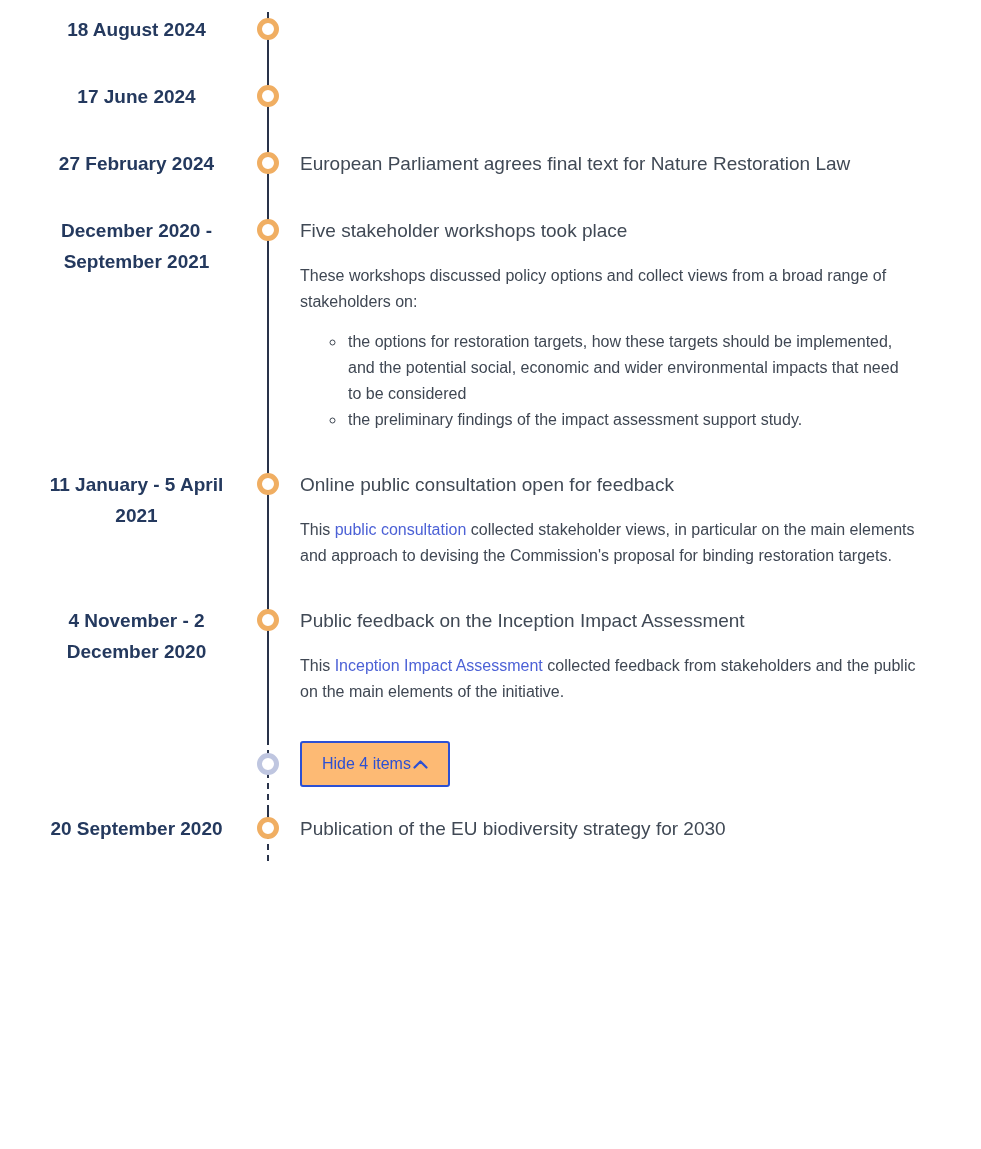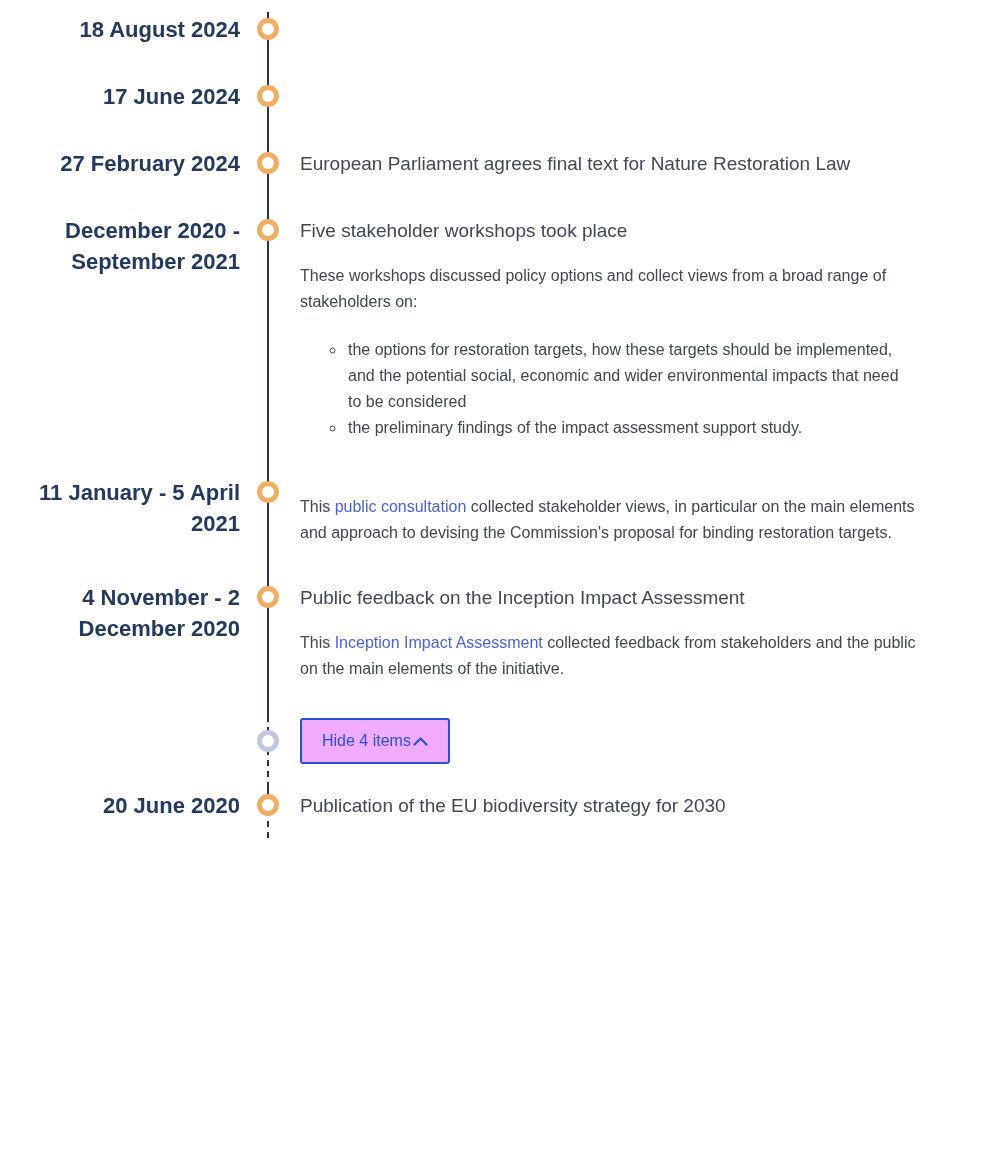--- a/index.html
+++ b/index.html
@@ -22,23 +22,23 @@
   .timeline{
     padding:14px 65px 40px 33px;
   }
   .row{
     display:grid;
     grid-template-columns:215px 52px 616px;
     margin-bottom:36px;
   }
   .row:last-child{margin-bottom:0;}
   .date-cell{
-    text-align:right;
+    text-align:center;
     padding-right:8px;
-    font-size:22px;
+    font-size:19px;
     font-weight:bold;
     line-height:31px;
     color:var(--date-text);
     white-space:pre-line;
   }
   .rail{position:relative;}
   .line{
     position:absolute;
     left:19px;
     width:2px;
@@ -73,21 +73,21 @@
     font-size:16px;
     line-height:26px;
     color:var(--body-text);
   }
   .para a,.inline-link{
     color:var(--link-blue);
     text-decoration:none;
     cursor:pointer;
   }
   .bullets{
-    margin-top:22px;
+    margin-top:14px;
     padding-left:46px;
     list-style:circle;
     font-size:16px;
     line-height:26px;
   }
   .bullets li{padding-left:2px;}
   .cta-link{
     display:inline-block;
     margin-top:20px;
     font-size:16px;
@@ -95,21 +95,21 @@
     color:var(--link-blue);
     text-decoration:underline;
     text-underline-offset:5px;
     cursor:pointer;
   }
   .toggle-btn{
     display:inline-flex;
     align-items:center;
     gap:2px;
     padding:12px 20px;
-    background:#f0abfc;
+    background:#fdba74;
     border:2px solid var(--button-blue);
     border-radius:3px;
     color:var(--button-blue);
     font-family:inherit;
     font-size:16px;
     cursor:pointer;
   }
   .row-toggle{margin-bottom:26px;margin-top:4px;}
   .row-toggle .content{padding-top:0;}
 </style>
@@ -158,20 +158,21 @@
       </div>
     </div>
     <div class="row row-event">
       <div class="date-cell">11 January - 5 April
 2021</div>
       <div class="rail">
         <div class="line solid"></div>
         <span class="marker"></span>
       </div>
       <div class="content">
+        <div class="title">Online public consultation open for feedback</div>
         <p class="para">This <a class="inline-link">public consultation</a> collected stakeholder views, in particular on the main elements and approach to devising the Commission's proposal for binding restoration targets.</p>
       </div>
     </div>
     <div class="row row-event">
       <div class="date-cell">4 November - 2
 December 2020</div>
       <div class="rail">
         <div class="line solid"></div>
         <span class="marker"></span>
       </div>
@@ -187,21 +188,21 @@
         <span class="marker"></span>
       </div>
       <div class="content"><button class="toggle-btn">
           <span class="btn-label">Hide 4 items</span>
           <svg width="15" height="9" viewBox="0 0 15 9">
             <polyline points="1.5,7.5 7.5,1.5 13.5,7.5" fill="none" stroke="currentColor" stroke-width="2.2" stroke-linecap="round" stroke-linejoin="round"></polyline>
           </svg>
         </button></div>
     </div>
     <div class="row row-event">
-      <div class="date-cell">20 June 2020</div>
+      <div class="date-cell">20 September 2020</div>
       <div class="rail">
         <div class="line dashed"></div>
         <span class="marker"></span>
       </div>
       <div class="content">
         <div class="title">Publication of the EU biodiversity strategy for 2030</div>
       </div>
     </div>
   </main>
 

